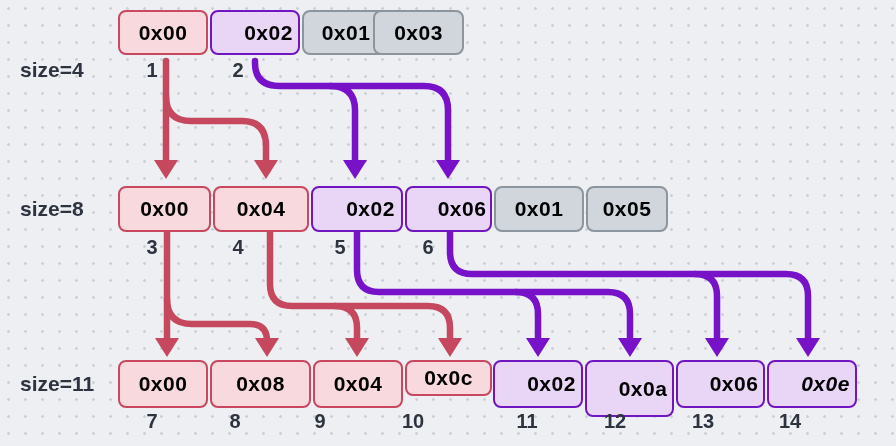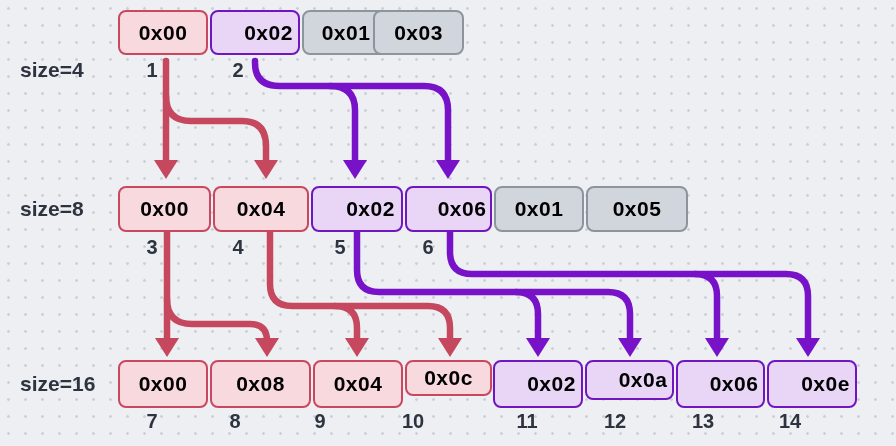--- a/index.html
+++ b/index.html
@@ -103,35 +103,35 @@
   <div class="cell gray" style="left:373px;top:10px;width:91px;height:45px;">0x03</div>
   <div class="num" style="left:138px;top:59px;">1</div>
   <div class="num" style="left:224px;top:59px;">2</div>
 
   <div class="row-label" style="top:197px;">size=8</div>
   <div class="cell pink" style="left:118px;top:186px;width:93px;height:46px;">0x00</div>
   <div class="cell pink" style="left:213px;top:186px;width:96px;height:46px;">0x04</div>
   <div class="cell purple" style="left:311px;top:186px;width:92px;height:46px;">0x02</div>
   <div class="cell purple" style="left:405px;top:186px;width:87px;height:46px;">0x06</div>
   <div class="cell gray" style="left:494px;top:186px;width:90px;height:46px;">0x01</div>
-  <div class="cell gray" style="left:586px;top:186px;width:102px;height:46px;">0x05</div>
+  <div class="cell gray" style="left:586px;top:186px;width:82px;height:46px;">0x05</div>
   <div class="num" style="left:138px;top:236px;">3</div>
   <div class="num" style="left:224px;top:236px;">4</div>
   <div class="num" style="left:326px;top:236px;">5</div>
   <div class="num" style="left:414px;top:236px;">6</div>
 
-  <div class="row-label" style="top:372px;">size=16</div>
+  <div class="row-label" style="top:372px;">size=11</div>
   <div class="cell pink" style="left:118px;top:360px;width:90px;height:48px;">0x00</div>
   <div class="cell pink" style="left:210px;top:360px;width:101px;height:48px;">0x08</div>
   <div class="cell pink" style="left:313px;top:360px;width:90px;height:48px;">0x04</div>
   <div class="cell pink" style="left:405px;top:360px;width:87px;height:36px;">0x0c</div>
   <div class="cell purple" style="left:493px;top:360px;width:90px;height:48px;">0x02</div>
-  <div class="cell purple" style="left:585px;top:360px;width:89px;height:40px;">0x0a</div>
+  <div class="cell purple" style="left:585px;top:360px;width:89px;height:57px;">0x0a</div>
   <div class="cell purple" style="left:676px;top:360px;width:89px;height:48px;">0x06</div>
-  <div class="cell purple" style="left:767px;top:360px;width:90px;height:48px;">0x0e</div>
+  <div class="cell purple" style="left:767px;top:360px;width:90px;height:48px;font-style:italic;">0x0e</div>
   <div class="num" style="left:138px;top:410px;">7</div>
   <div class="num" style="left:221px;top:410px;">8</div>
   <div class="num" style="left:306px;top:410px;">9</div>
   <div class="num" style="left:399px;top:410px;">10</div>
   <div class="num" style="left:513px;top:410px;">11</div>
   <div class="num" style="left:601px;top:410px;">12</div>
   <div class="num" style="left:689px;top:410px;">13</div>
   <div class="num" style="left:776px;top:410px;">14</div>
 
 

